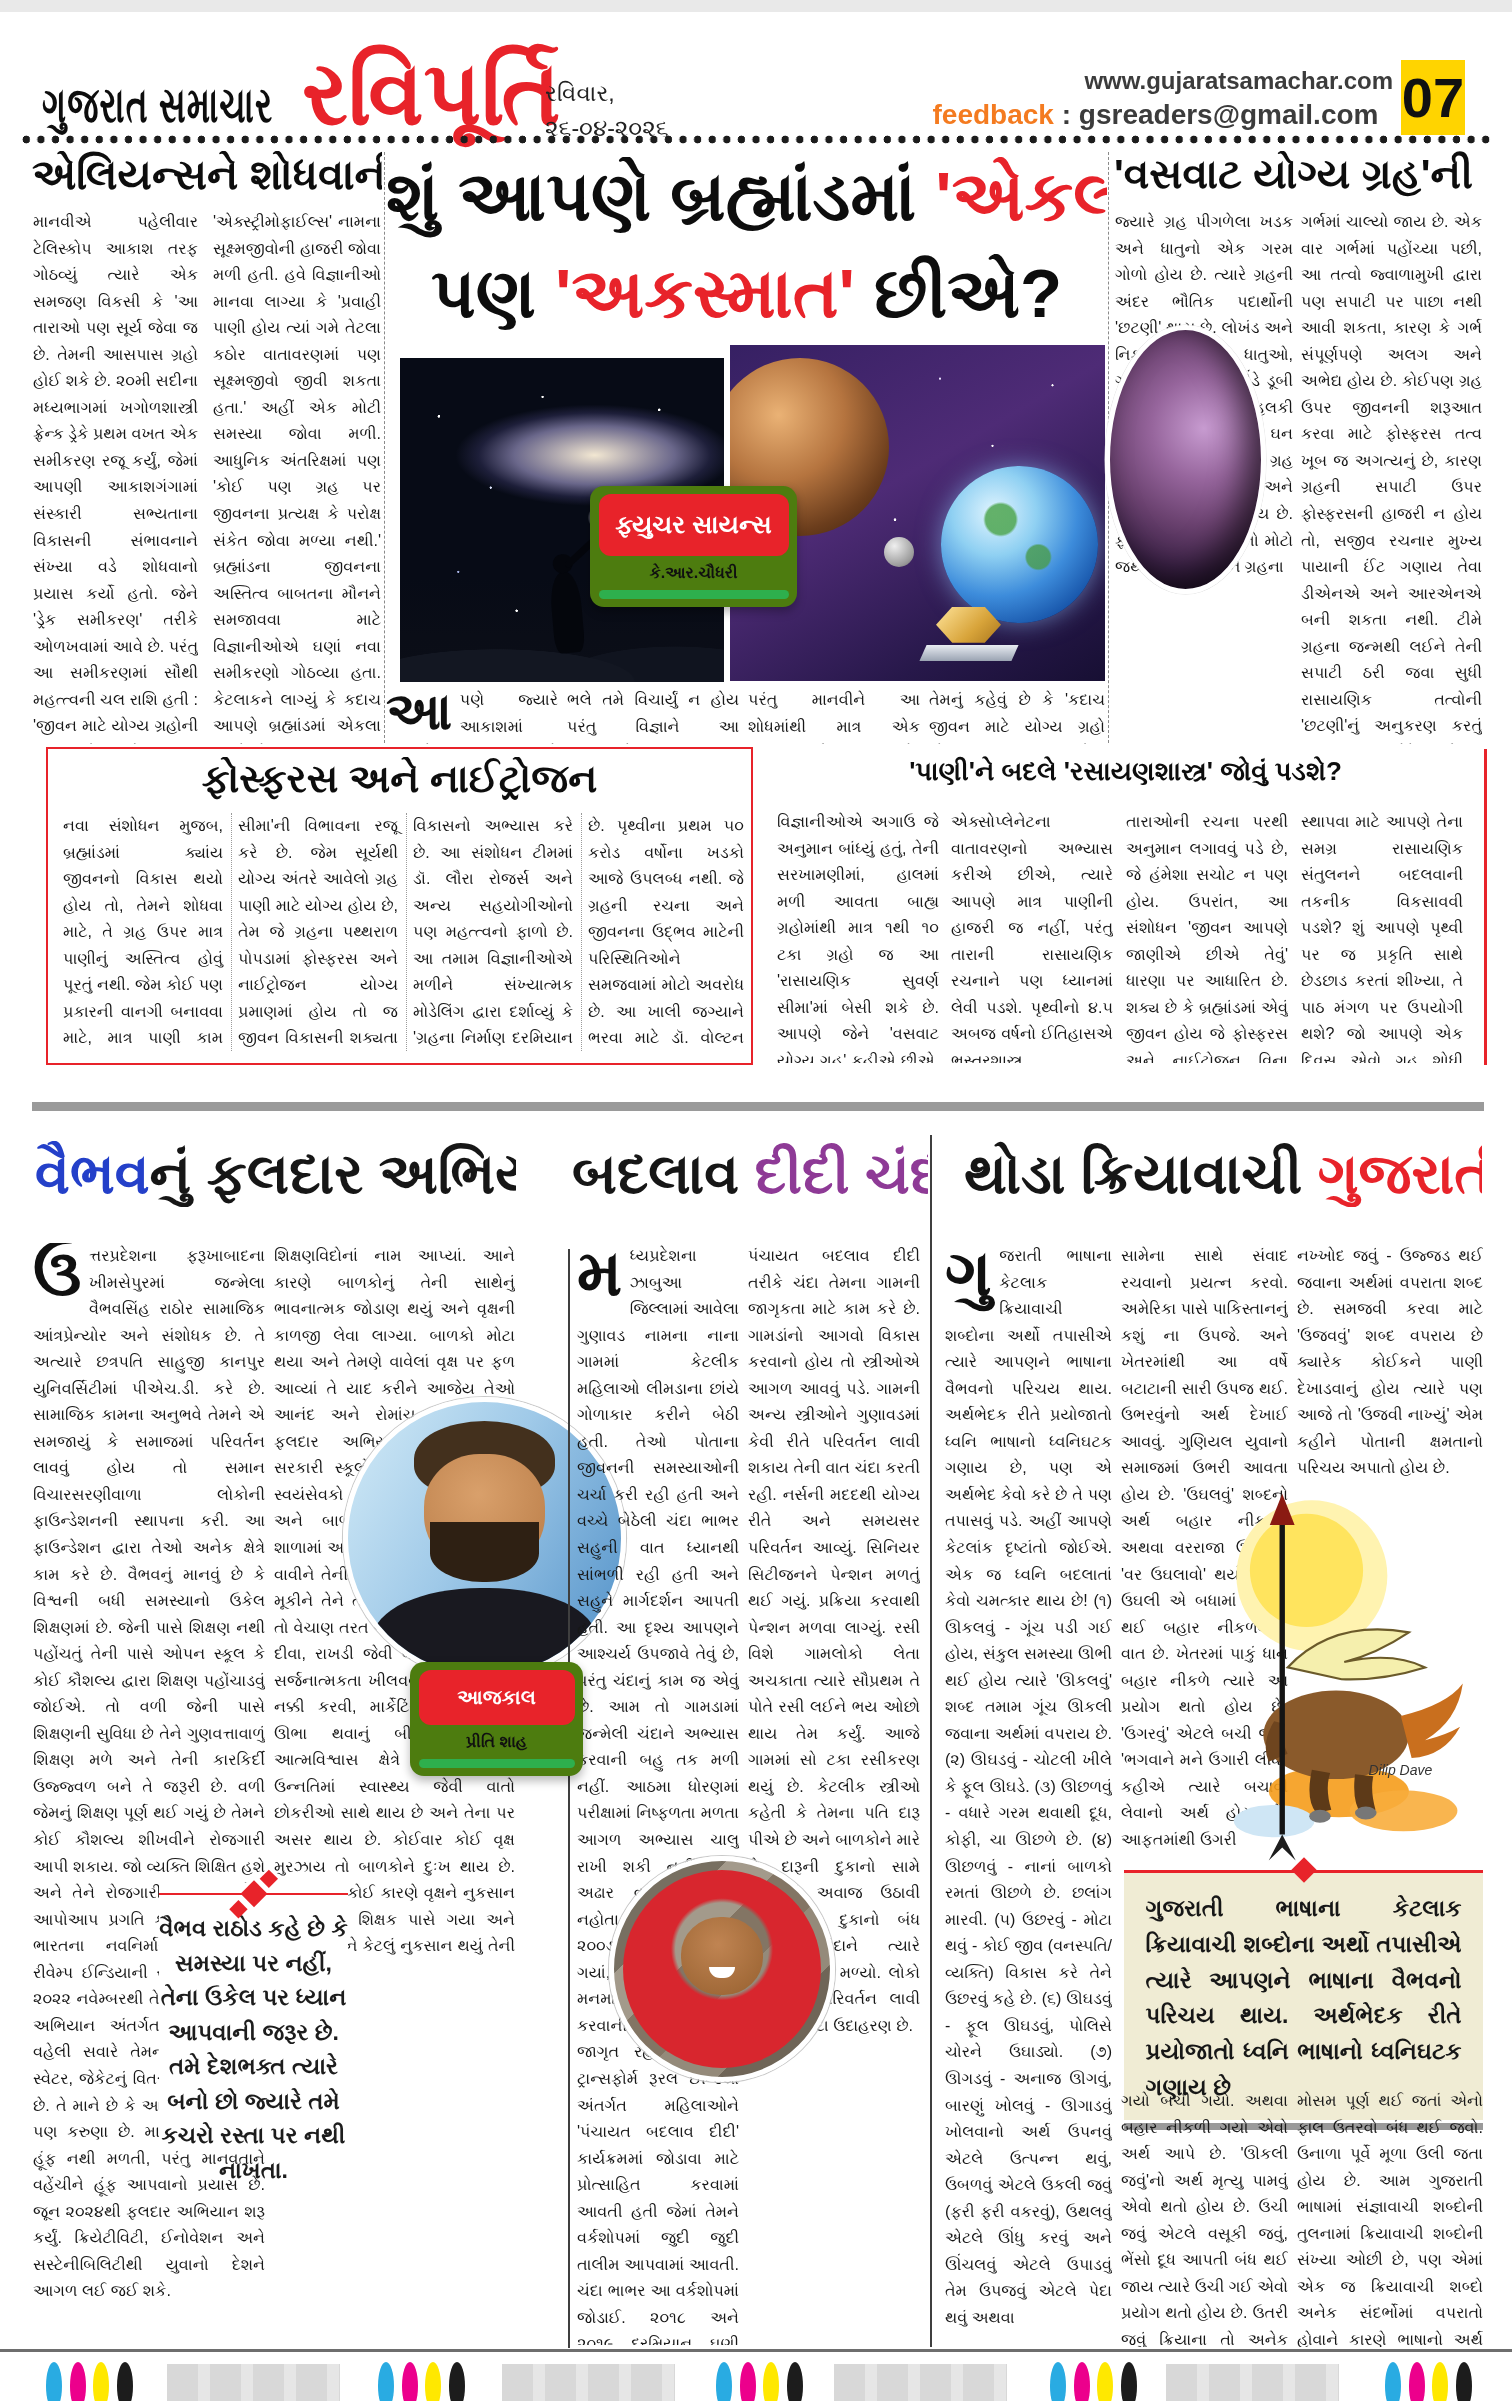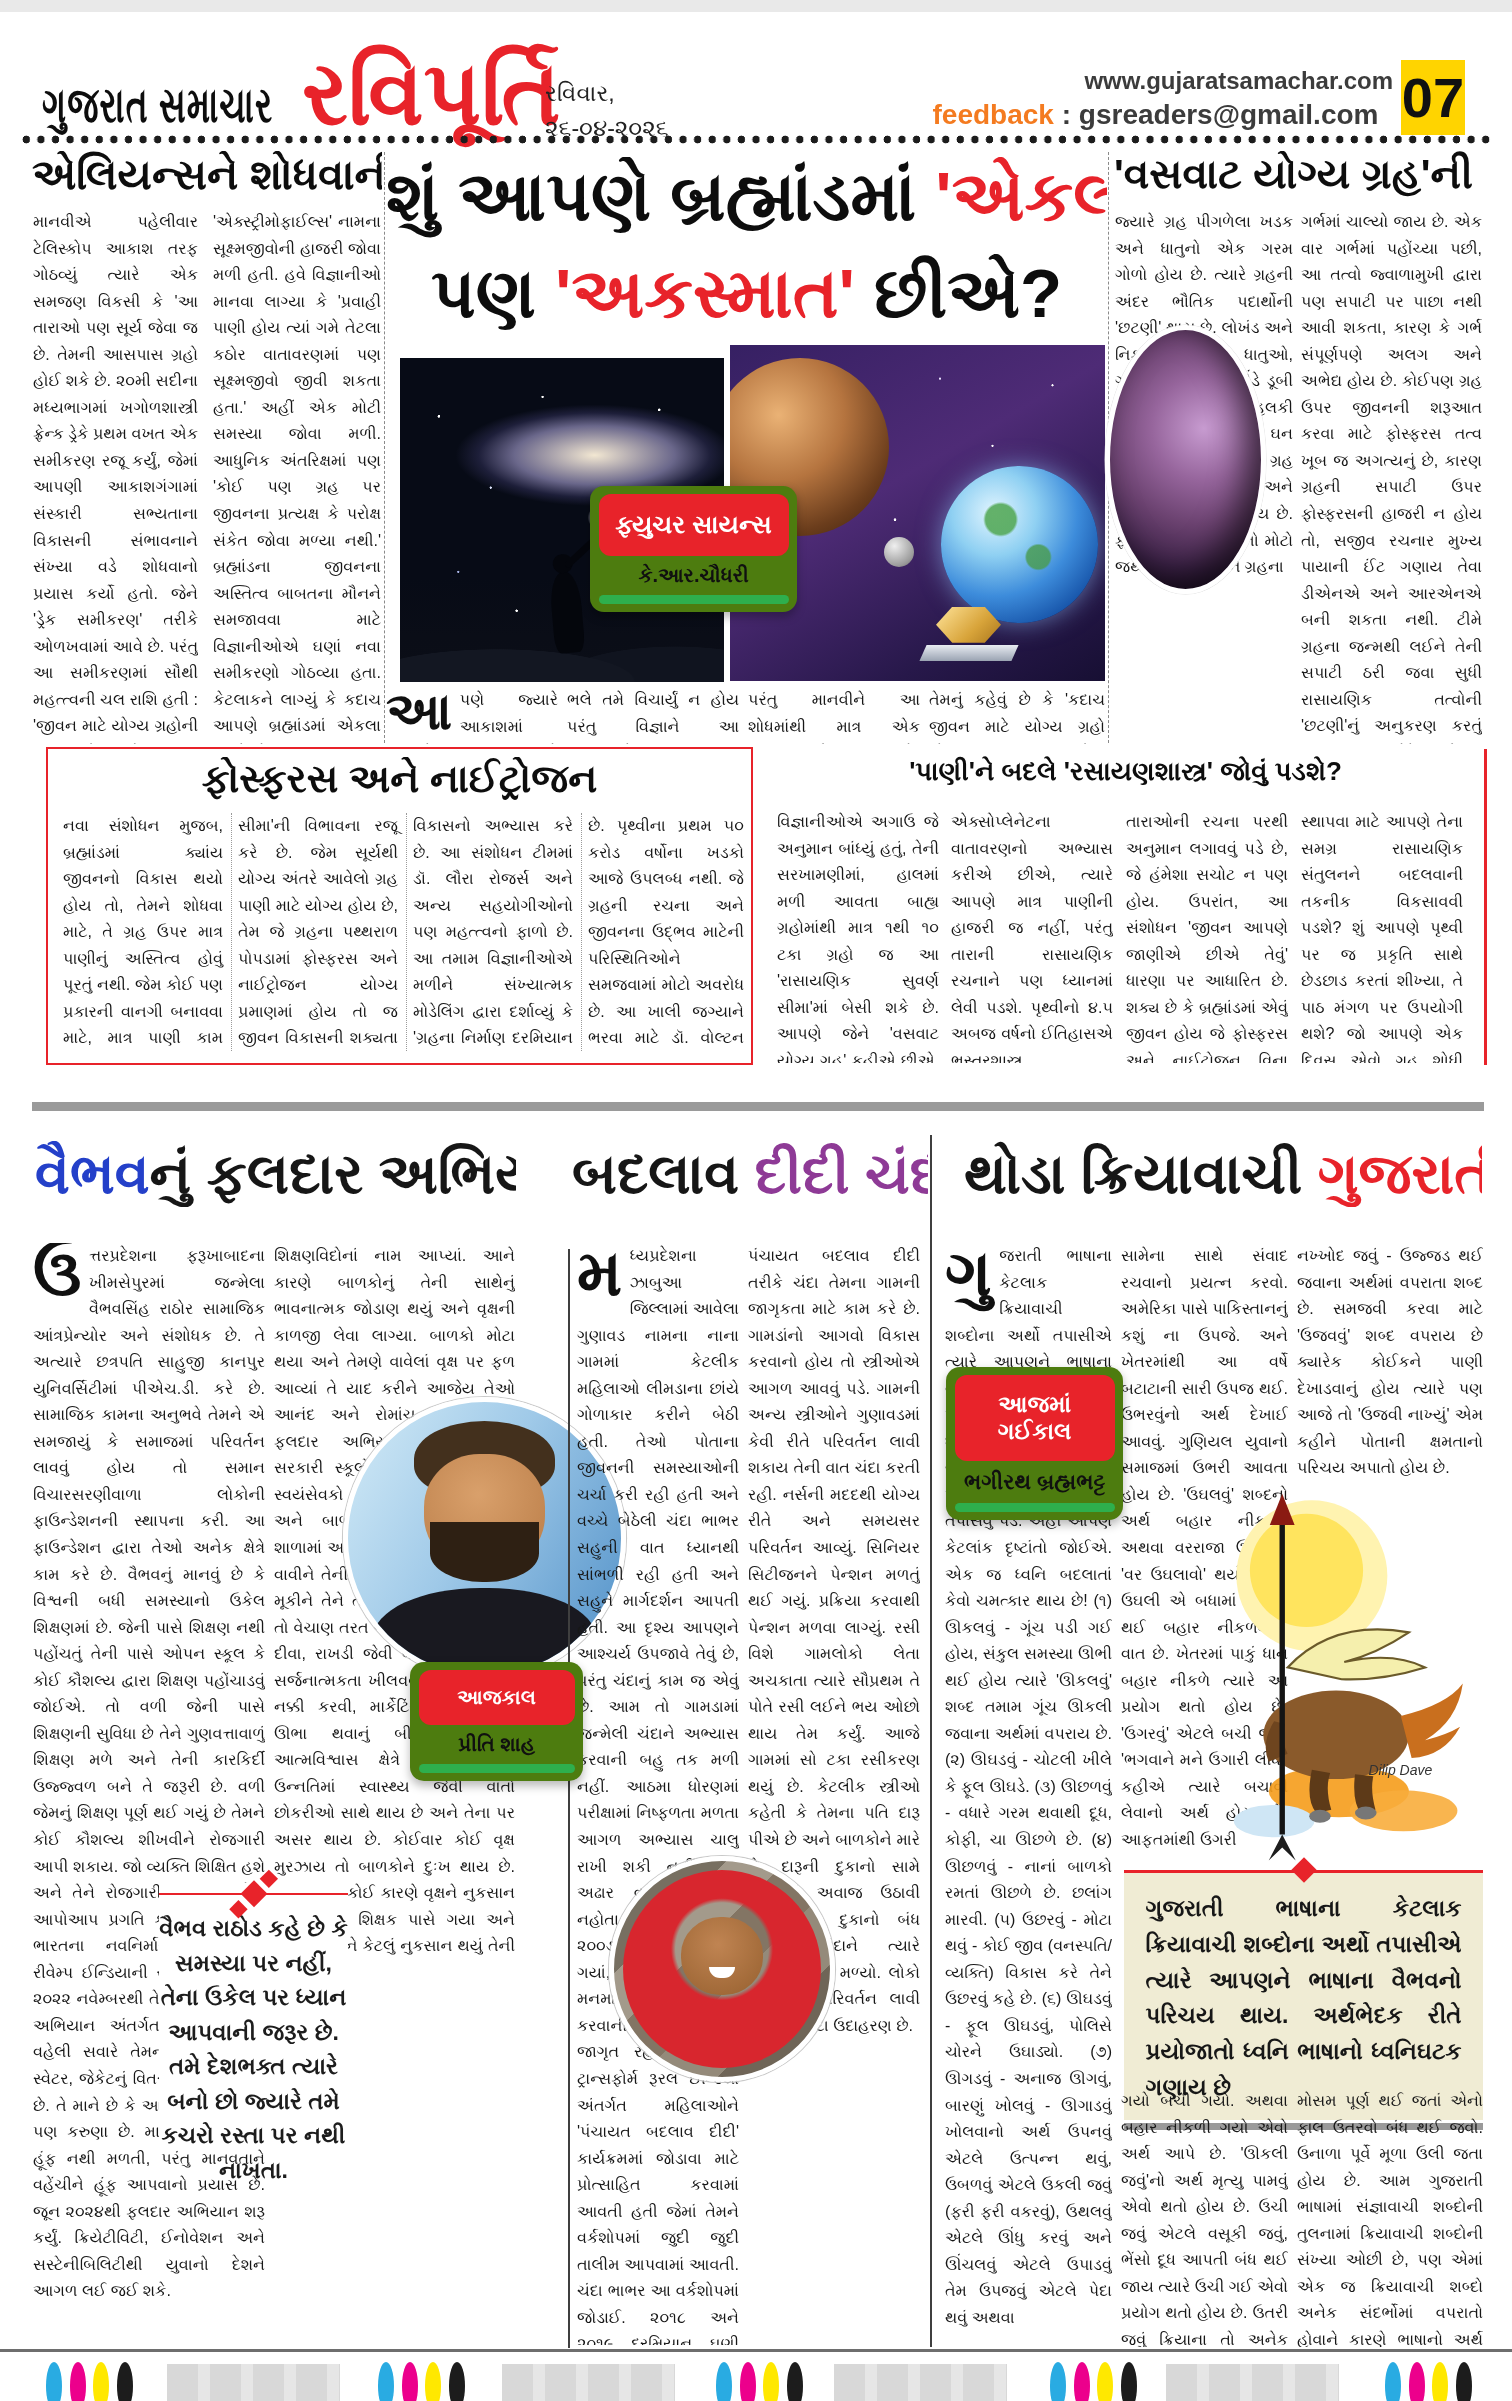--- a/index.html
+++ b/index.html
@@ -19,21 +19,21 @@
   .bodytext{font-size:16px;line-height:1.66;text-align:justify;color:#171717;overflow:hidden;}
   .small-head{font-weight:bold;color:#0d0d0d;text-align:center;white-space:nowrap;overflow:hidden;}
   .dropcap{float:left;font-weight:bold;font-size:64px;line-height:.88;padding:2.2px 7.6px 0 0;color:#101010;}
   .dashline{border-left:1.6px dashed #8a8a8a;}
   .vline{background:#3f3f3f;}
   .redrule{background:#e8232a;}
   .colrule{border-right:1.1px dotted #9a9a9a;}
   
   .badge-card{background:#4d7c0f;border-radius:14px;box-shadow:0 4.3px 9.7px rgba(0,0,0,.28);padding:7.6px 8.6px;text-align:center;}
   .badge-red{background:#e8232a;border-radius:12px;color:#fff;font-weight:bold;font-size:25px;padding:16px 4.3px;}
-  .badge-author{font-size:20px;font-weight:bold;color:#101010;margin-top:8.6px;}
+  .badge-author{font-size:16px;font-weight:bold;color:#101010;margin-top:8.6px;}
   .badge-green{height:9.2px;border-radius:4.9px;background:#2eaf4d;margin-top:7.6px;}
   
   .pullquote{background:#fff;text-align:center;}
   .qdiv{position:relative;height:2.7px;background:#e8232a;margin:9.7px 0 16px 0;}
   .qdiamond{position:absolute;left:50%;top:50%;width:19.4px;height:19.4px;background:#e8232a;transform:translate(-50%,-50%) rotate(45deg);}
   .qdiamond:before,.qdiamond:after{content:"";position:absolute;width:13px;height:13px;background:#e8232a;left:3.2px;}
   .qdiamond:before{top:-18.4px;} .qdiamond:after{top:25px;}
   .quotetext{font-size:23px;font-weight:bold;line-height:1.5;color:#1d1d1d;}
   
   .img-galaxy{background-color:#070b16;overflow:hidden;
@@ -236,25 +236,20 @@
   <div class="abs vline" style="left:930px;top:1123px;width:1.6px;height:1212px;"></div>
   <div class="abs" style="left:964px;top:1129px;width:518px;font-size:56px;font-weight:bold;white-space:nowrap;overflow:hidden;">
     <span>થોડા ક્રિયાવાચી </span><span style="color:#e8232a;">ગુજરાતી શબ્દો</span>
   </div>
   <div class="abs bodytext" style="left:945px;top:1231px;width:167px;height:1102px;">
     <span class="dropcap">ગુ</span><span>જરાતી ભાષાના કેટલાક ક્રિયાવાચી શબ્દોના અર્થો તપાસીએ ત્યારે આપણને ભાષાના વૈભવનો પરિચય થાય. અર્થભેદક રીતે પ્રયોજાતો ધ્વનિ ભાષાનો ધ્વનિઘટક ગણાય છે, પણ એ અર્થભેદ કેવો કરે છે તે પણ તપાસવું પડે. અહીં આપણે કેટલાંક દૃષ્ટાંતો જોઈએ. એક જ ધ્વનિ બદલાતાં કેવો ચમત્કાર થાય છે! (૧) ઊકલવું - ગૂંચ પડી ગઈ હોય, સંકુલ સમસ્યા ઊભી થઈ હોય ત્યારે 'ઊકલવું' શબ્દ તમામ ગૂંચ ઊકલી જવાના અર્થમાં વપરાય છે. (૨) ઊઘડવું - ચોટલી ખીલે કે ફૂલ ઊઘડે. (૩) ઊછળવું - વધારે ગરમ થવાથી દૂધ, કોફી, ચા ઊછળે છે. (૪) ઊછળવું - નાનાં બાળકો રમતાં ઊછળે છે. છલાંગ મારવી. (૫) ઉછરવું - મોટા થવું - કોઈ જીવ (વનસ્પતિ/વ્યક્તિ) વિકાસ કરે તેને ઉછરવું કહે છે. (૬) ઊઘડવું - ફૂલ ઊઘડવું, પોલિસે ચોરને ઉઘાડ્યો. (૭) ઊગડવું - અનાજ ઊગવું, બારણું ખોલવું - ઊગાડવું ખોલવાનો અર્થ ઉપનવું એટલે ઉત્પન્ન થવું, ઉબળવું એટલે ઉકલી જવું (ફરી ફરી વકરવું), ઉથલવું એટલે ઊંધુ કરવું અને ઊંચલવું એટલે ઉપાડવું તેમ ઉપજવું એટલે પેદા થવું અથવા</span>
   </div>
   <div class="abs bodytext" style="left:1121px;top:1231px;width:167px;height:610px;">સામેના સાથે સંવાદ રચવાનો પ્રયત્ન કરવો. અમેરિકા પાસે પાકિસ્તાનનું કશું ના ઉપજે. અને ખેતરમાંથી આ વર્ષે બટાટાની સારી ઉપજ થઈ. ઉભરવુંનો અર્થ દેખાઈ આવવું. ગુણિયલ યુવાનો સમાજમાં ઉભરી આવતા હોય છે. 'ઉઘલવું' શબ્દનો અર્થ બહાર નીકળવું અથવા વરરાજા ઉઘલ્યા. 'વર ઉઘલાવો' થયો. જાન ઉઘલી એ બધામાં સજ્જ થઈ બહાર નીકળવાની વાત છે. ખેતરમાં પાકું ધાન બહાર નીકળે ત્યારે આ પ્રયોગ થતો હોય છે. 'ઉગરવું' એટલે બચી જવું. 'ભગવાને મને ઉગારી લીધો' કહીએ ત્યારે બચાવી લેવાનો અર્થ હોય છે. આફતમાંથી ઉગરી</div>
   <div class="abs bodytext" style="left:1297px;top:1231px;width:186px;height:243px;">નખ્ખોદ જવું - ઉજ્જડ થઈ જવાના અર્થમાં વપરાતા શબ્દ છે. સમજવી કરવા માટે 'ઉજવવું' શબ્દ વપરાય છે ક્યારેક કોઈકને પાણી દેખાડવાનું હોય ત્યારે પણ આજે તો 'ઉજવી નાખ્યું' એમ કહીને પોતાની ક્ષમતાનો પરિચય અપાતો હોય છે.</div>
 
-  <div class="abs badge-card" style="left:946px;top:1355px;width:160px;">
-    <div class="badge-red" style="font-size:23px;">આજમાં ગઈકાલ</div>
-    <div class="badge-author" style="font-size:21.6px;">ભગીરથ બ્રહ્મભટ્ટ</div>
-    <div class="badge-green"></div>
-  </div>
 
   <div class="abs" style="left:1231px;top:1477px;width:248px;height:373px;">
     <svg width="248" height="373" viewBox="0 0 460 690" xmlns="http://www.w3.org/2000/svg">
       <circle cx="150" cy="160" r="140" fill="#fff3b0"></circle>
       <circle cx="140" cy="150" r="105" fill="#ffe45e"></circle>
       <ellipse cx="200" cy="560" rx="130" ry="48" fill="#f59c1b" opacity="0.9"></ellipse>
       <ellipse cx="320" cy="596" rx="100" ry="38" fill="#f8ad3c" opacity="0.9"></ellipse>
       <ellipse cx="80" cy="615" rx="75" ry="30" fill="#cfe6f5"></ellipse>
       <path d="M105 330 Q190 240 330 265 Q270 305 210 320 Q300 300 360 330 Q280 355 205 352 Z" fill="#f5efad" stroke="#6b5a2a" stroke-width="4"></path>
       <ellipse cx="195" cy="455" rx="135" ry="82" fill="#8a5a2b"></ellipse>

